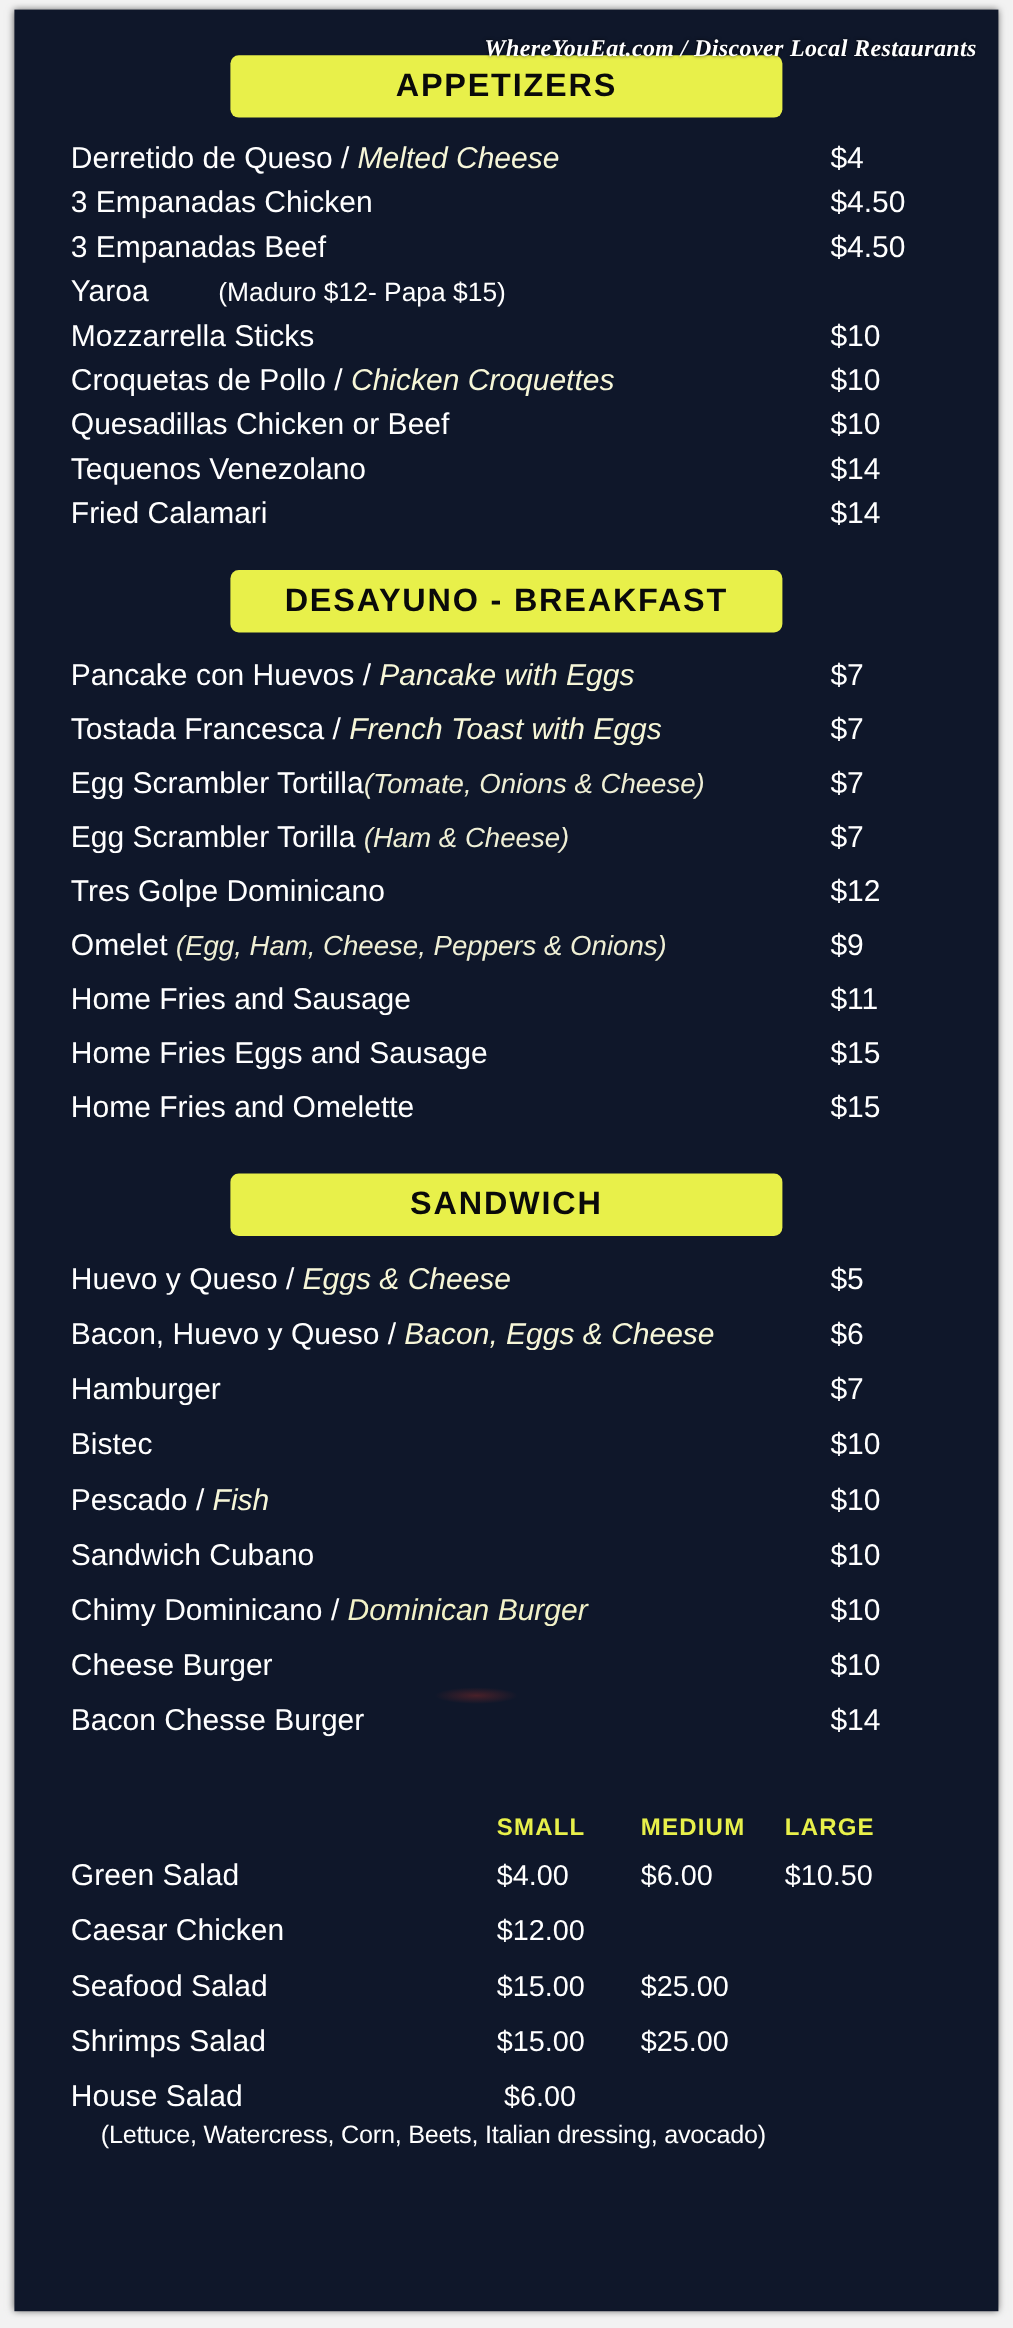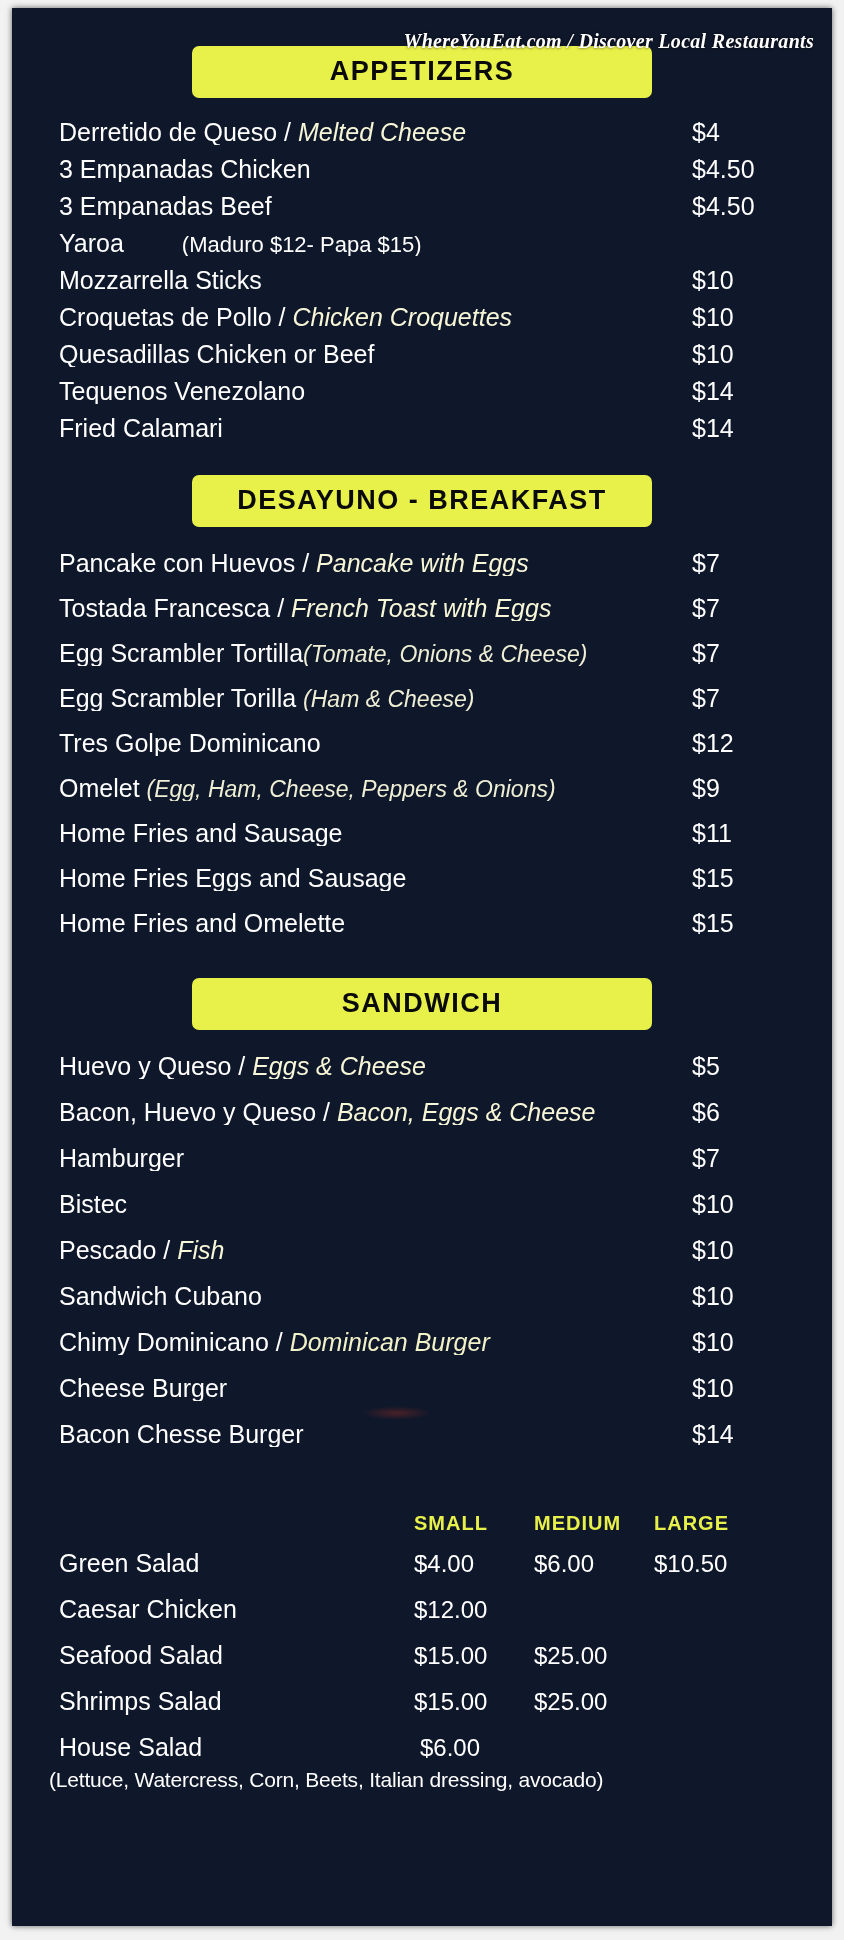--- a/index.html
+++ b/index.html
@@ -118,21 +118,21 @@
     color: #ffffff;
     font-size: 25px;
     padding: 0 0 0 47px;
     margin-bottom: 17px;
   }
   .salad-row .sname { flex: 0 0 355px; white-space: nowrap; }
   .salad-row .c { flex: 0 0 120px; text-align: left; font-size: 24px; }
   .salad-footnote {
     color: #ffffff;
     font-size: 21px;
-    padding: 0 0 0 37px;
+    padding: 0 0 0 72px;
     letter-spacing: -0.2px;
   }
   .smudge {
     position: absolute;
     left: 350px;
     top: 1398px;
     width: 70px;
     height: 14px;
     background: radial-gradient(ellipse at center, rgba(120,40,40,0.55), rgba(10,10,10,0) 70%);
     pointer-events: none;

